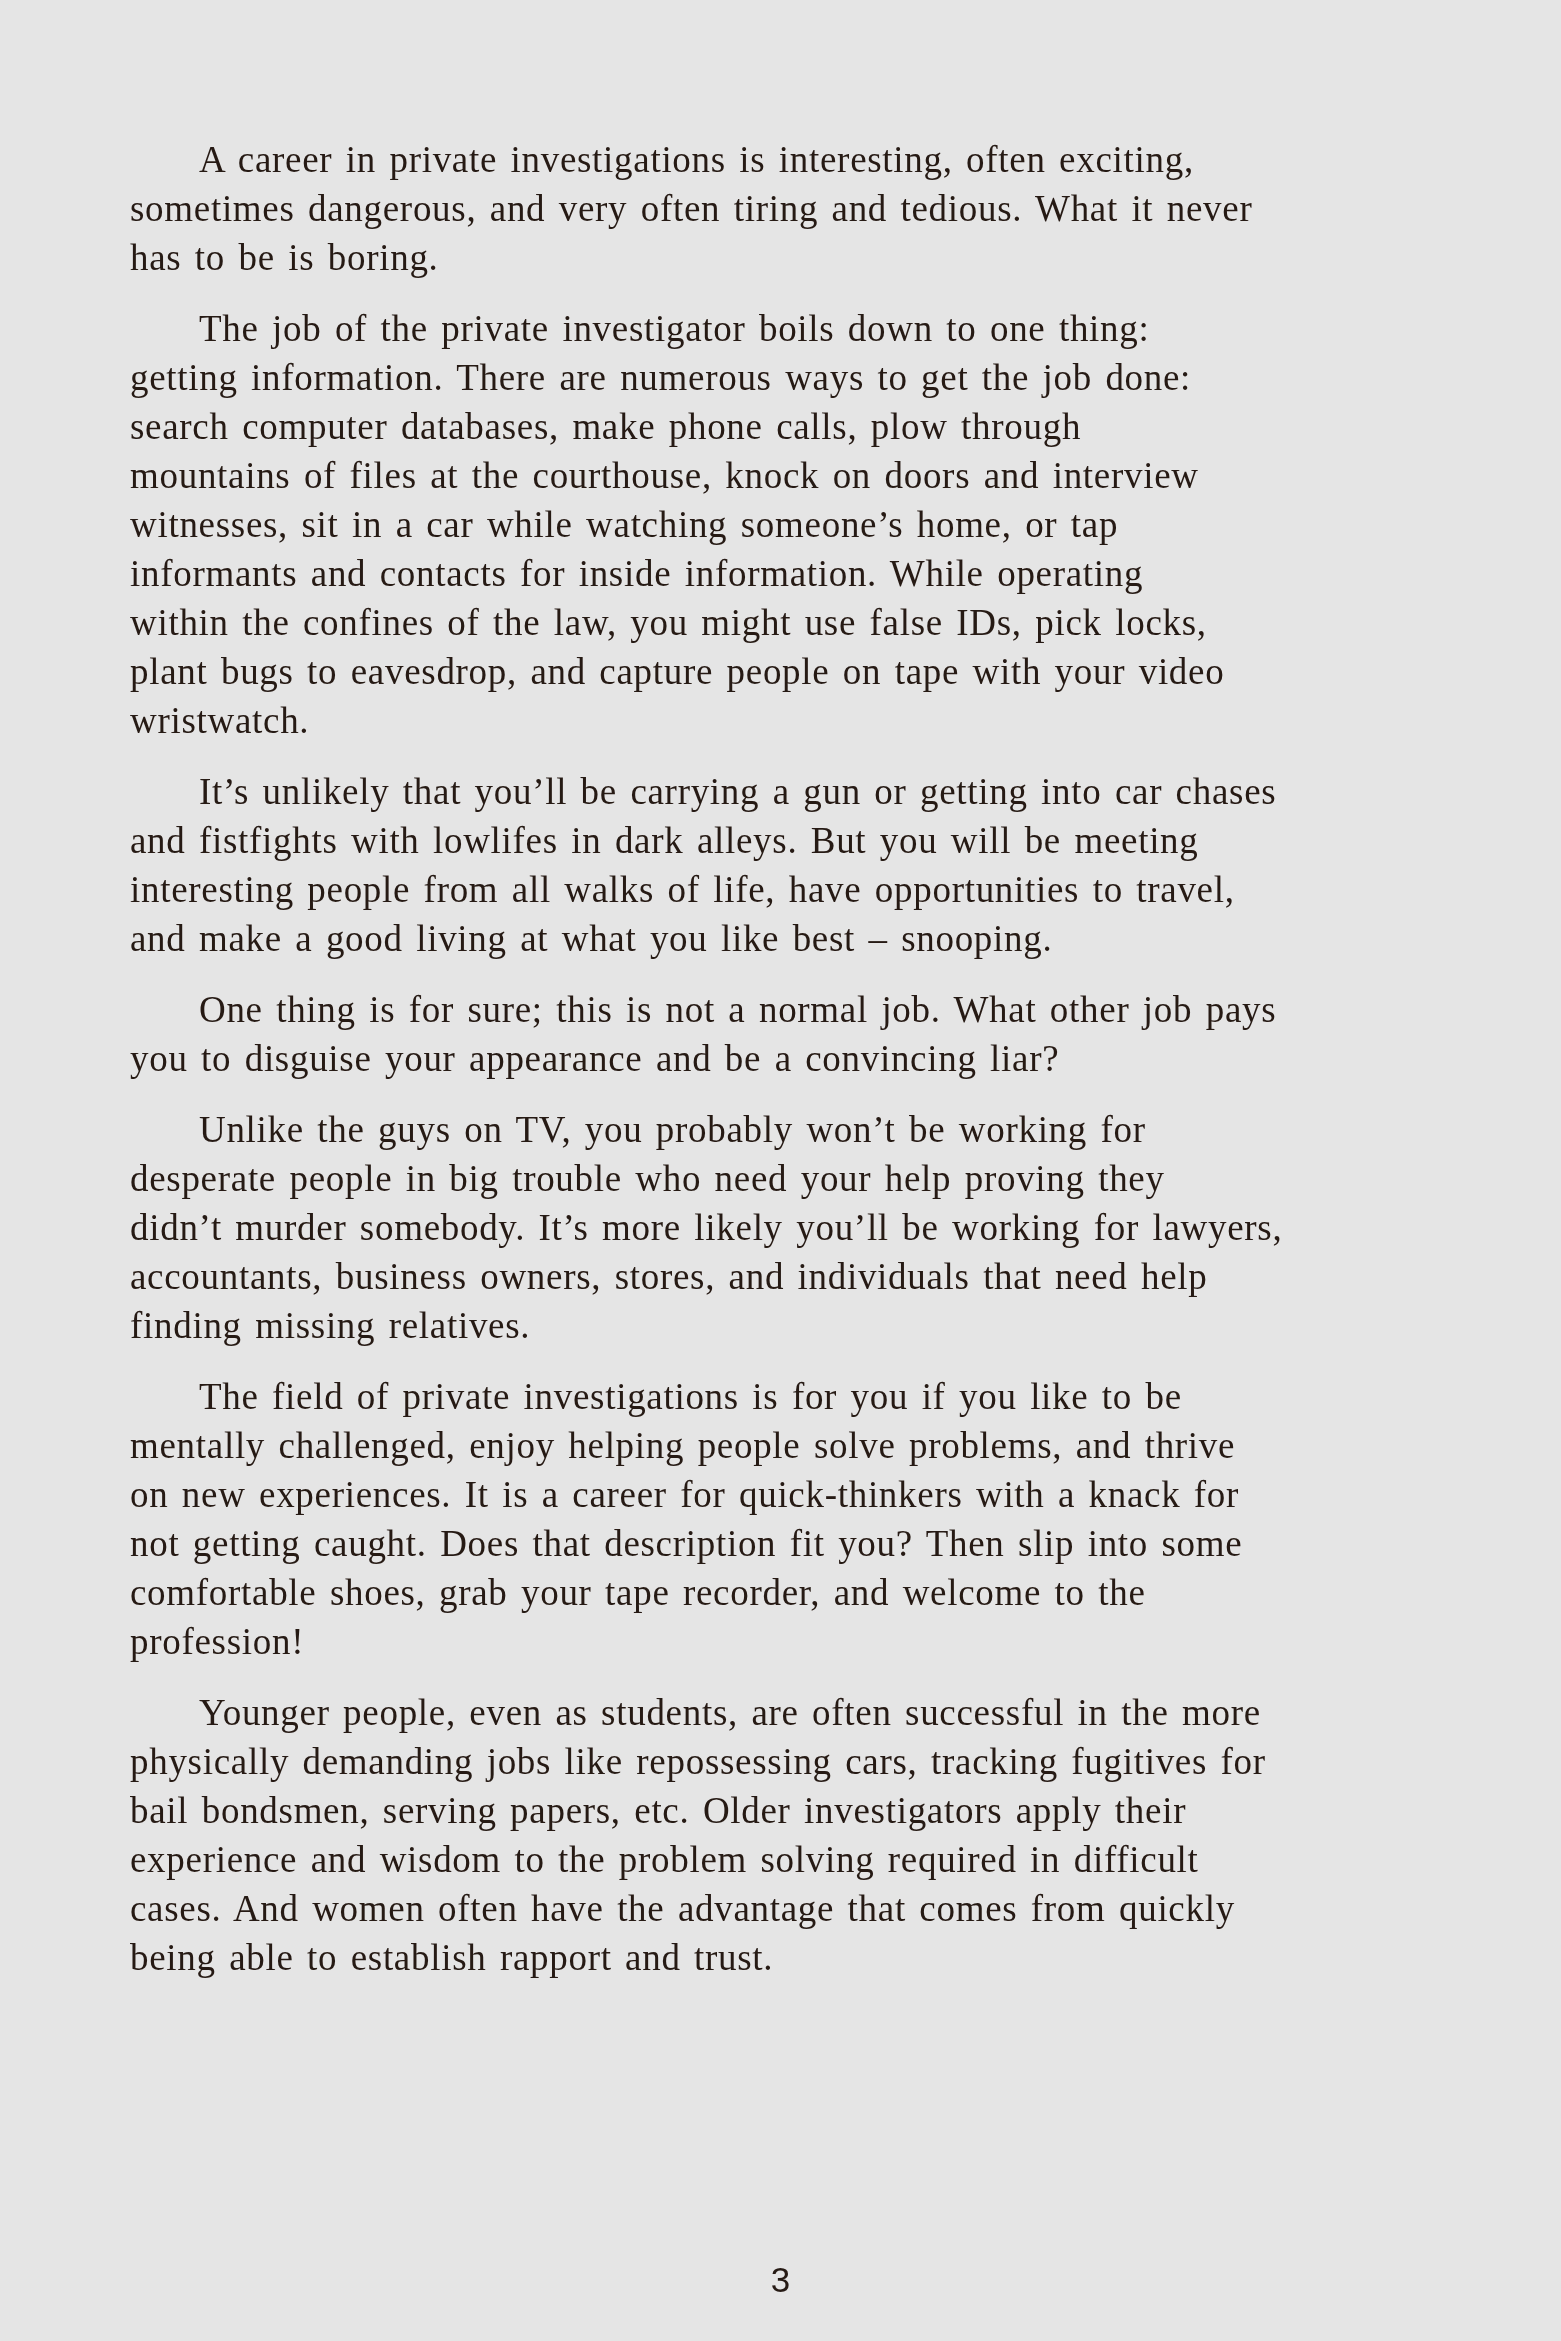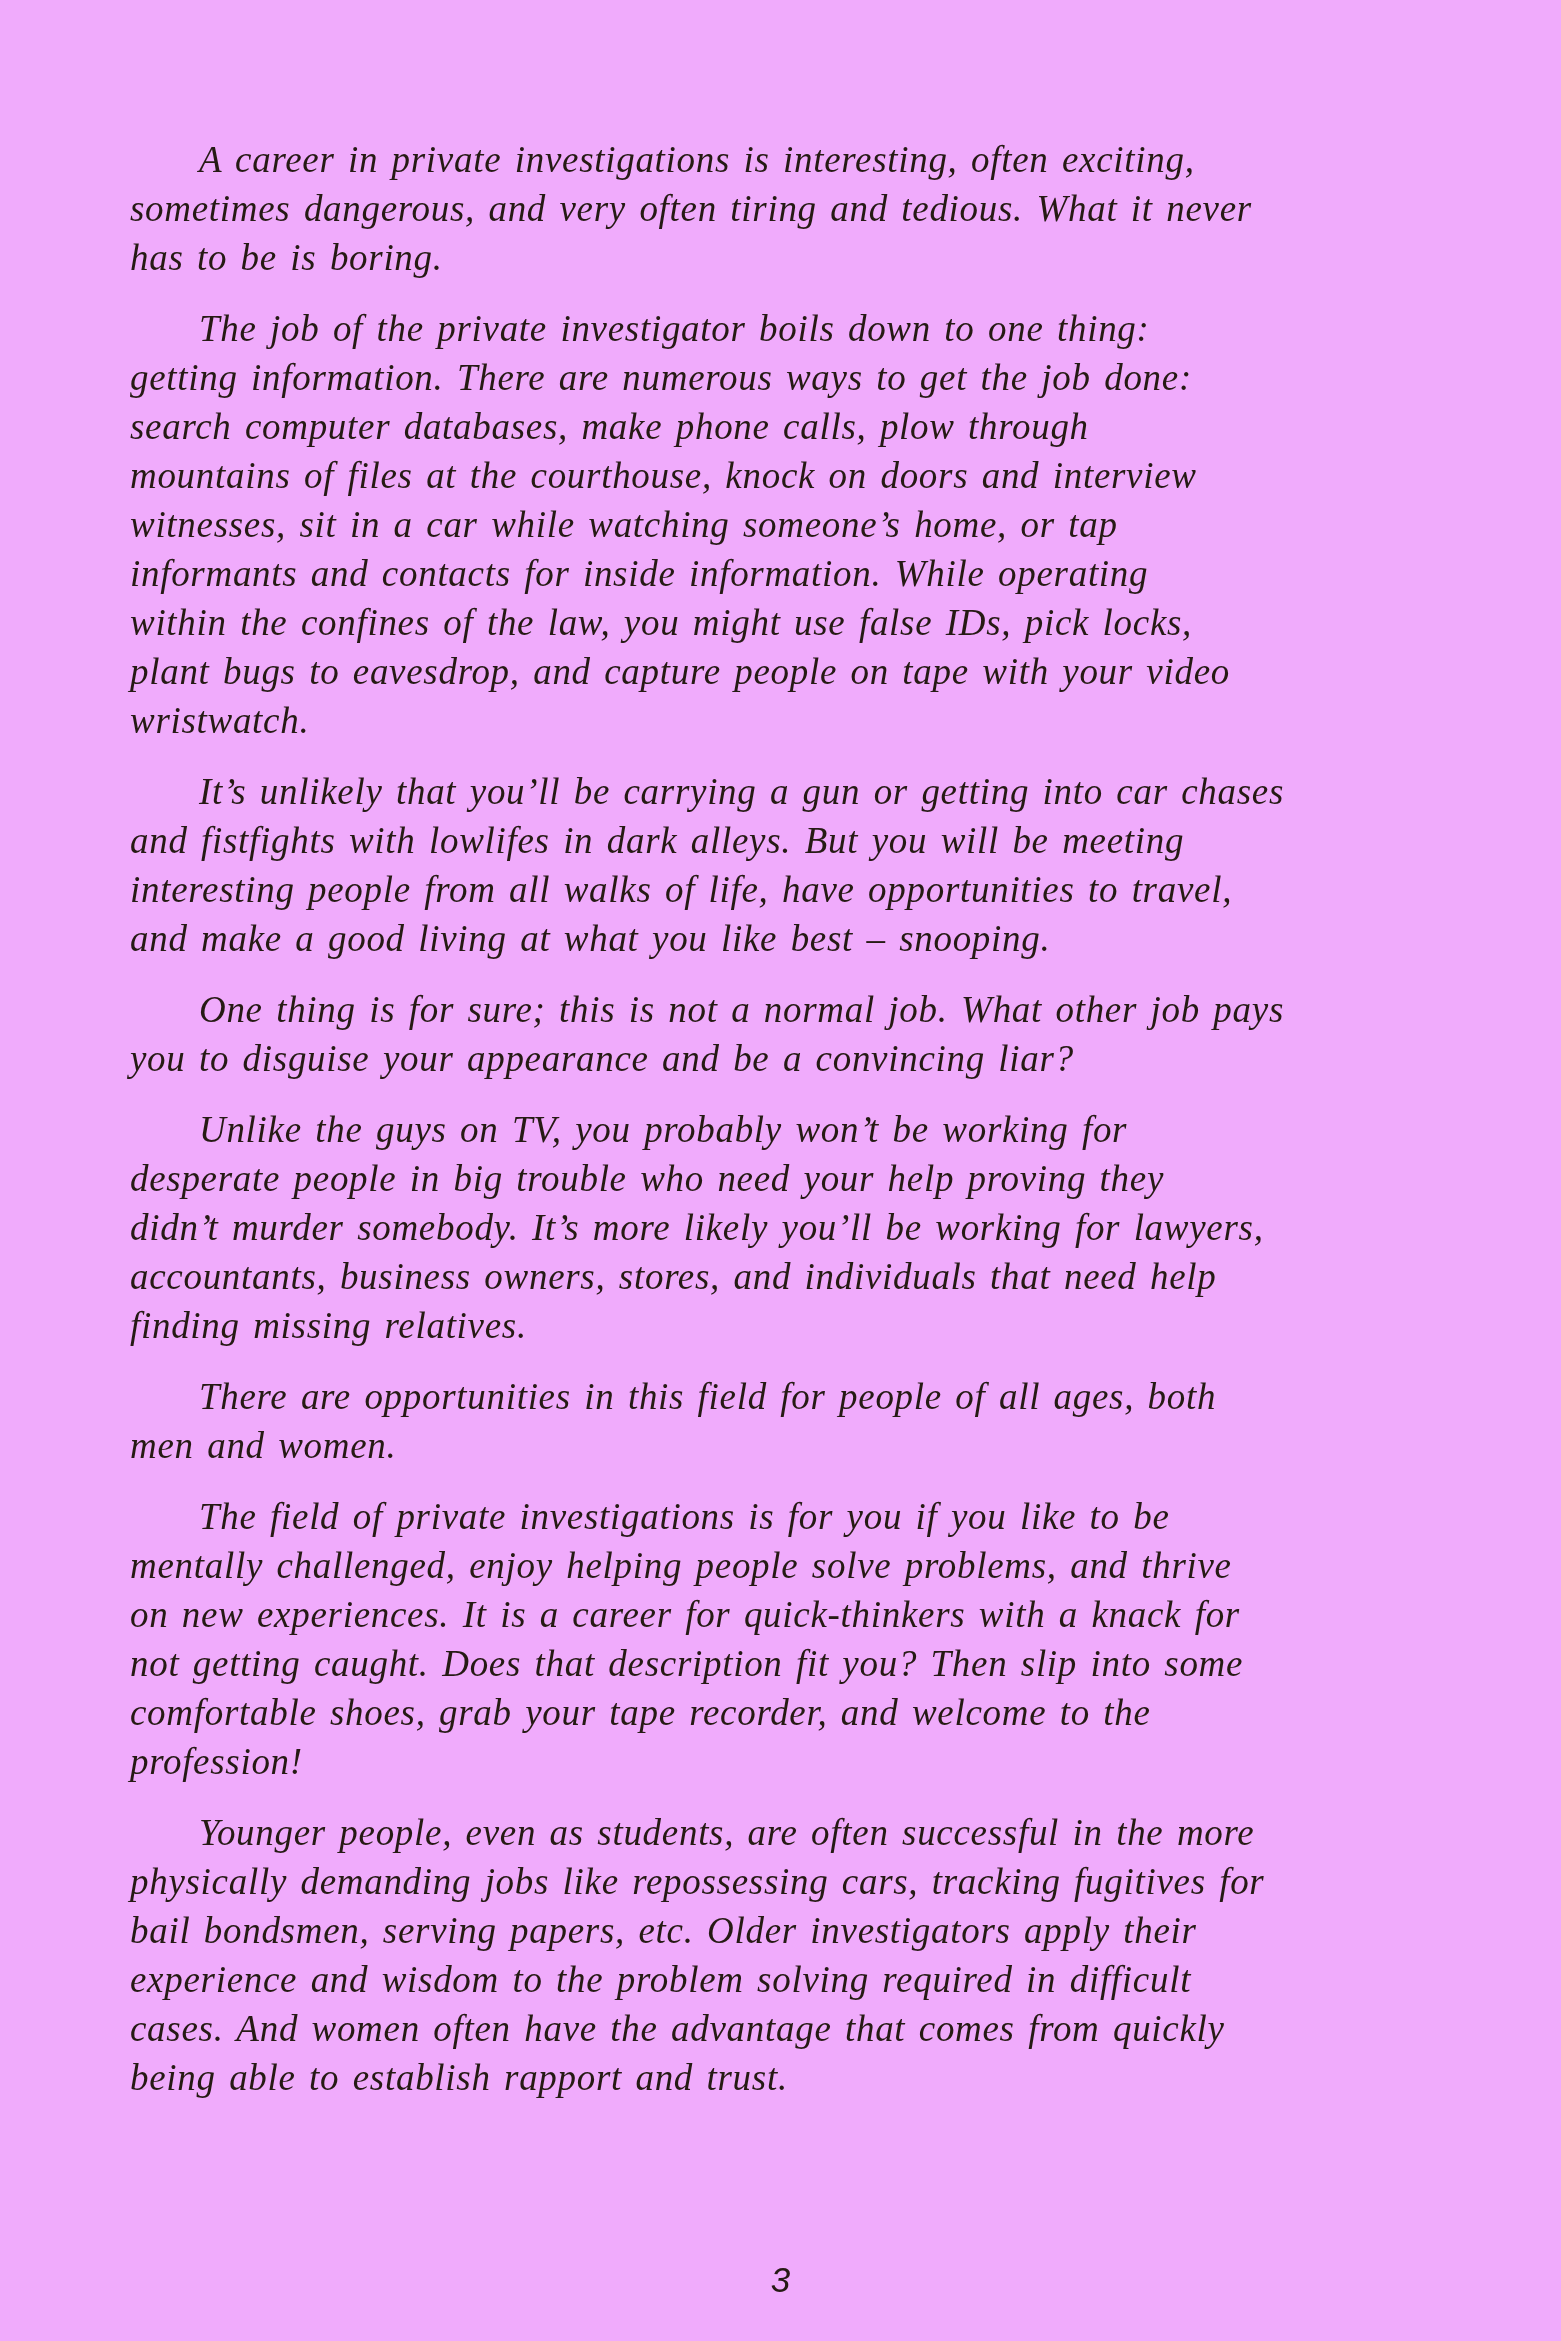--- a/index.html
+++ b/index.html
@@ -4,25 +4,24 @@
 <style>
   html, body {
     margin: 0;
     padding: 0;
     background: #ffffff;
   }
   .page {
     position: relative;
     width: 1561px;
     height: 2342px;
-    background: #f0abfc;
+    background: #e5e5e5;
     overflow: hidden;
     font-family: "Liberation Serif", "DejaVu Serif", serif;
     color: #261a14;
-    font-style: italic;
   }
   .content {
     position: absolute;
     left: 130px;
     top: 135px;
     width: 1310px;
   }
   .para {
     margin: 0 0 22px 0;
     font-size: 37px;
@@ -66,22 +65,20 @@
 and fistfights with lowlifes in dark alleys. But you will be meeting
 interesting people from all walks of life, have opportunities to travel,
 and make a good living at what you like best – snooping.</p>
     <p class="para">One thing is for sure; this is not a normal job. What other job pays
 you to disguise your appearance and be a convincing liar?</p>
     <p class="para">Unlike the guys on TV, you probably won’t be working for
 desperate people in big trouble who need your help proving they
 didn’t murder somebody. It’s more likely you’ll be working for lawyers,
 accountants, business owners, stores, and individuals that need help
 finding missing relatives.</p>
-    <p class="para">There are opportunities in this field for people of all ages, both
-men and women.</p>
     <p class="para">The field of private investigations is for you if you like to be
 mentally challenged, enjoy helping people solve problems, and thrive
 on new experiences. It is a career for quick-thinkers with a knack for
 not getting caught. Does that description fit you? Then slip into some
 comfortable shoes, grab your tape recorder, and welcome to the
 profession!</p>
     <p class="para">Younger people, even as students, are often successful in the more
 physically demanding jobs like repossessing cars, tracking fugitives for
 bail bondsmen, serving papers, etc. Older investigators apply their
 experience and wisdom to the problem solving required in difficult

